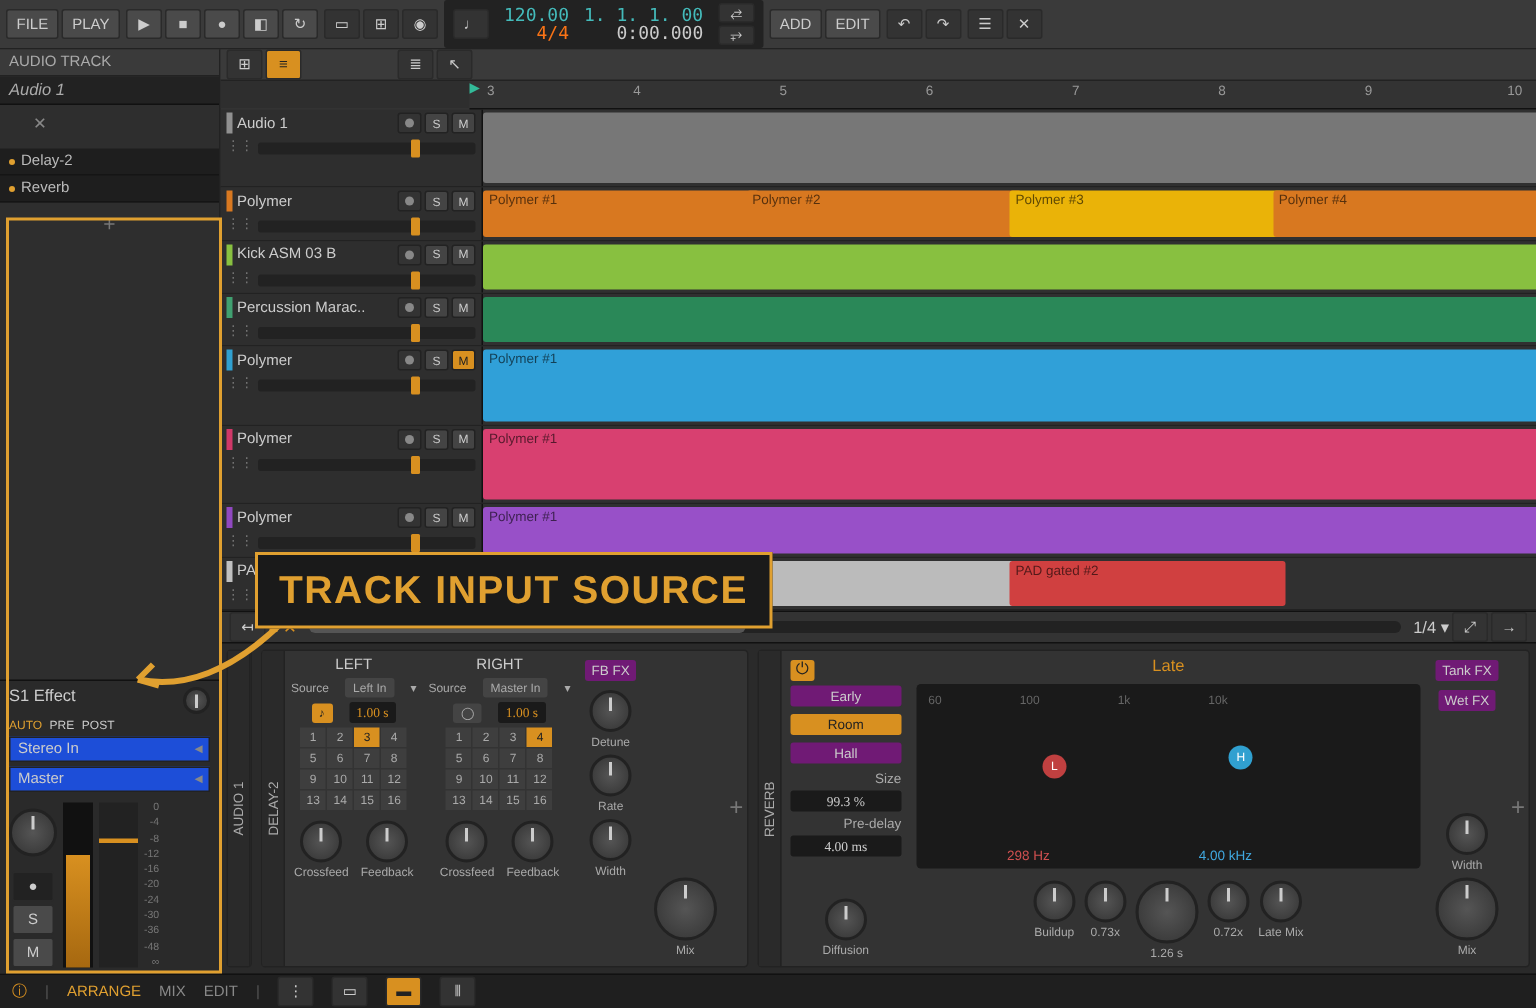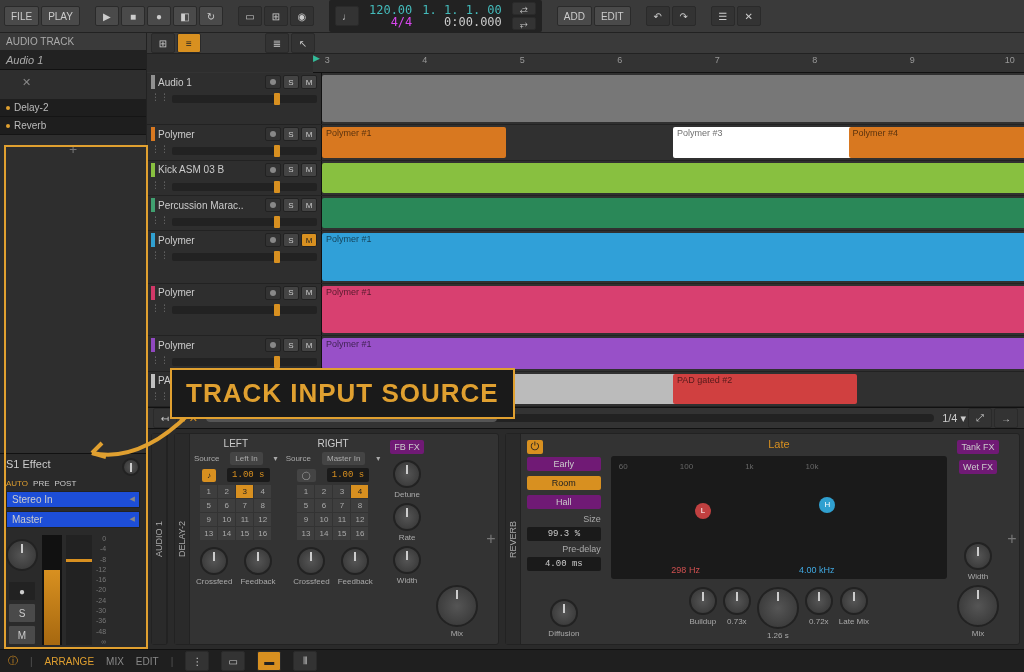--- a/index.html
+++ b/index.html
@@ -2,21 +2,21 @@
 <html><head>
 <meta charset="utf-8">
 <style>
 html,body{margin:0;padding:0;font-family:"Segoe UI",Arial,sans-serif;background:#1a1a1a;color:#ccc;font-size:11px;overflow:hidden;width:1024px;height:672px}
 .col{flex-direction:column}
 .btn{background:#4a4a4a;border:1px solid #2a2a2a;color:#ccc;height:18px;padding:0 6px;display:flex;align-items:center;justify-content:center;cursor:pointer;font-size:10px;border-radius:2px}
 .btn.sq{width:22px;padding:0}
 .btn.dark{background:#333}
 .btn.orange{background:#d89020;color:#222;font-weight:bold}
 .root{width:1024px;height:672px;display:flex;flex-direction:column;background:#333}
-.topbar{height:28px;background:#3a3a3a;display:flex;align-items:center;padding:2px 4px;gap:15px;border-bottom:1px solid #222}
+.topbar{height:28px;background:#3a3a3a;display:flex;align-items:center;padding:2px 4px;gap:4px;border-bottom:1px solid #222}
 .bargrp{display:flex;gap:2px;align-items:center}
 .transport{background:#222;padding:2px 6px;display:flex;gap:10px;align-items:center;border-radius:2px;flex:0 0 auto}
 .tcell{text-align:right;font-family:monospace;color:#4bb;font-size:12px;line-height:12px}
 .main{flex:1;display:flex;min-height:0}
 .sidebar{width:146px;background:#2e2e2e;border-right:1px solid #222;display:flex;flex-direction:column}
 .sb-hdr{background:#3a3a3a;padding:3px 6px;font-size:10px;color:#aaa;border-bottom:1px solid #222}
 .palette{display:grid;grid-template-columns:repeat(8,1fr);gap:1px;padding:4px 6px}
 .sw{height:10px}
 .trkname{padding:3px 6px;font-style:italic;color:#aaa;background:#222;border-bottom:1px solid #111}
 .active-row{display:flex;align-items:center;gap:4px;padding:3px 6px;border-bottom:1px solid #222}
@@ -61,21 +61,21 @@
 .clip{position:absolute;top:2px;bottom:2px;border-radius:2px;padding:1px 4px;font-size:9px;color:rgba(0,0,0,0.6);overflow:hidden}
 .arr-btm{height:20px;background:#333;display:flex;align-items:center;padding:0 6px;gap:8px;border-top:1px solid #111;justify-content:space-between}
 
 .devicepanel{height:212px;background:#2a2a2a;border-top:1px solid #111;display:flex;padding:4px;gap:6px}
 .devbox{background:#333;border:1px solid #222;border-radius:3px;display:flex}
 .vlabel{writing-mode:vertical-rl;transform:rotate(180deg);text-align:center;font-size:9px;color:#aaa;padding:4px 2px;background:#2a2a2a;border-left:1px solid #222}
 .delaybox .half{padding:4px;display:flex;flex-direction:column;align-items:center;gap:3px}
 .dh{font-size:10px;color:#ccc;text-align:center}
 .srcrow{font-size:8px;color:#aaa;display:flex;gap:11px;align-items:center}
 .srcrow .pill{background:#444;padding:2px 5px;border-radius:2px}
-.spin{background:#1a1a1a;color:#d89020;font-family:Liberation Mono, monospace;font-size:9px;padding:2px 5px;border-radius:2px}
+.spin{background:#1a1a1a;color:#d89020;font-family:Liberation Serif, serif;font-size:9px;padding:2px 5px;border-radius:2px}
 .grd16{display:grid;grid-template-columns:repeat(4,17px);grid-auto-rows:13px;gap:1px}
 .grd16 .c{background:#3e3e3e;font-size:8px;color:#aaa;display:flex;align-items:center;justify-content:center}
 .grd16 .c.on{background:#d89020;color:#222}
 .knobbox{display:flex;flex-direction:column;align-items:center;gap:2px;font-size:8px;color:#aaa}
 .knobbox .knob{width:24px;height:24px}
 .fxcol{display:flex;flex-direction:column;gap:4px;padding:6px;align-items:center}
 .tbtn{background:#701a75;font-size:9px;padding:2px 4px;border-radius:2px;margin-bottom:2px;text-align:center}
 .tbtn.on{background:#d89020;color:#222}
 
 .reverbbox{flex:1;display:flex}
@@ -112,21 +112,21 @@
     </div>
     <div class="bargrp">
       <div class="btn sq dark">▭</div>
       <div class="btn sq dark">⊞</div>
       <div class="btn sq dark">◉</div>
     </div>
     <div class="transport">
       <div class="btn sq dark">♩</div>
       <div>
         <div class="tcell">120.00</div>
-        <div class="tcell" style="color:#d946ef">4/4</div>
+        <div class="tcell" style="color:#f97316">4/4</div>
       </div>
       <div>
         <div class="tcell">1. 1. 1. 00</div>
         <div class="tcell" style="color:#ccc">0:00.000</div>
       </div>
       <div class="bargrp col" style="gap:2px">
         <div class="btn sq dark" style="height:11px">⥄</div>
         <div class="btn sq dark" style="height:11px">⥅</div>
       </div>
     </div>
@@ -278,21 +278,22 @@
                 </div>
                 <div style="display:flex;gap:3px;align-items:center">
                   <span style="color:#777;font-size:9px">⋮⋮</span>
                   <div class="fader">
                     <div class="cap" style="left:70%"></div>
                   </div>
                 </div>
               </div>
               <div class="lane">
                 <div class="clip" style="left: 0%; width: 25%; background: rgb(216, 120, 32);">Polymer #1</div>
-                <div class="clip" style="left: 50%; width: 25%; background: #ffffff;">Polymer #3</div>
+                <div class="clip" style="left: 25%; width: 25%; background: rgb(216, 120, 32);">Polymer #2</div>
+                <div class="clip" style="left: 50%; width: 25%; background: #eab308;">Polymer #3</div>
                 <div class="clip" style="left: 75%; width: 25%; background: rgb(216, 120, 32);">Polymer #4</div>
               </div>
             </div>
             <div class="trkrow">
               <div class="th">
                 <div class="line1">
                   <div style="width:4px;align-self:stretch;background:#88c040"></div>
                   <span class="nm">Kick ASM 03 B</span>
                   <div class="btrow">
                     <span class="mini rec"></span>

